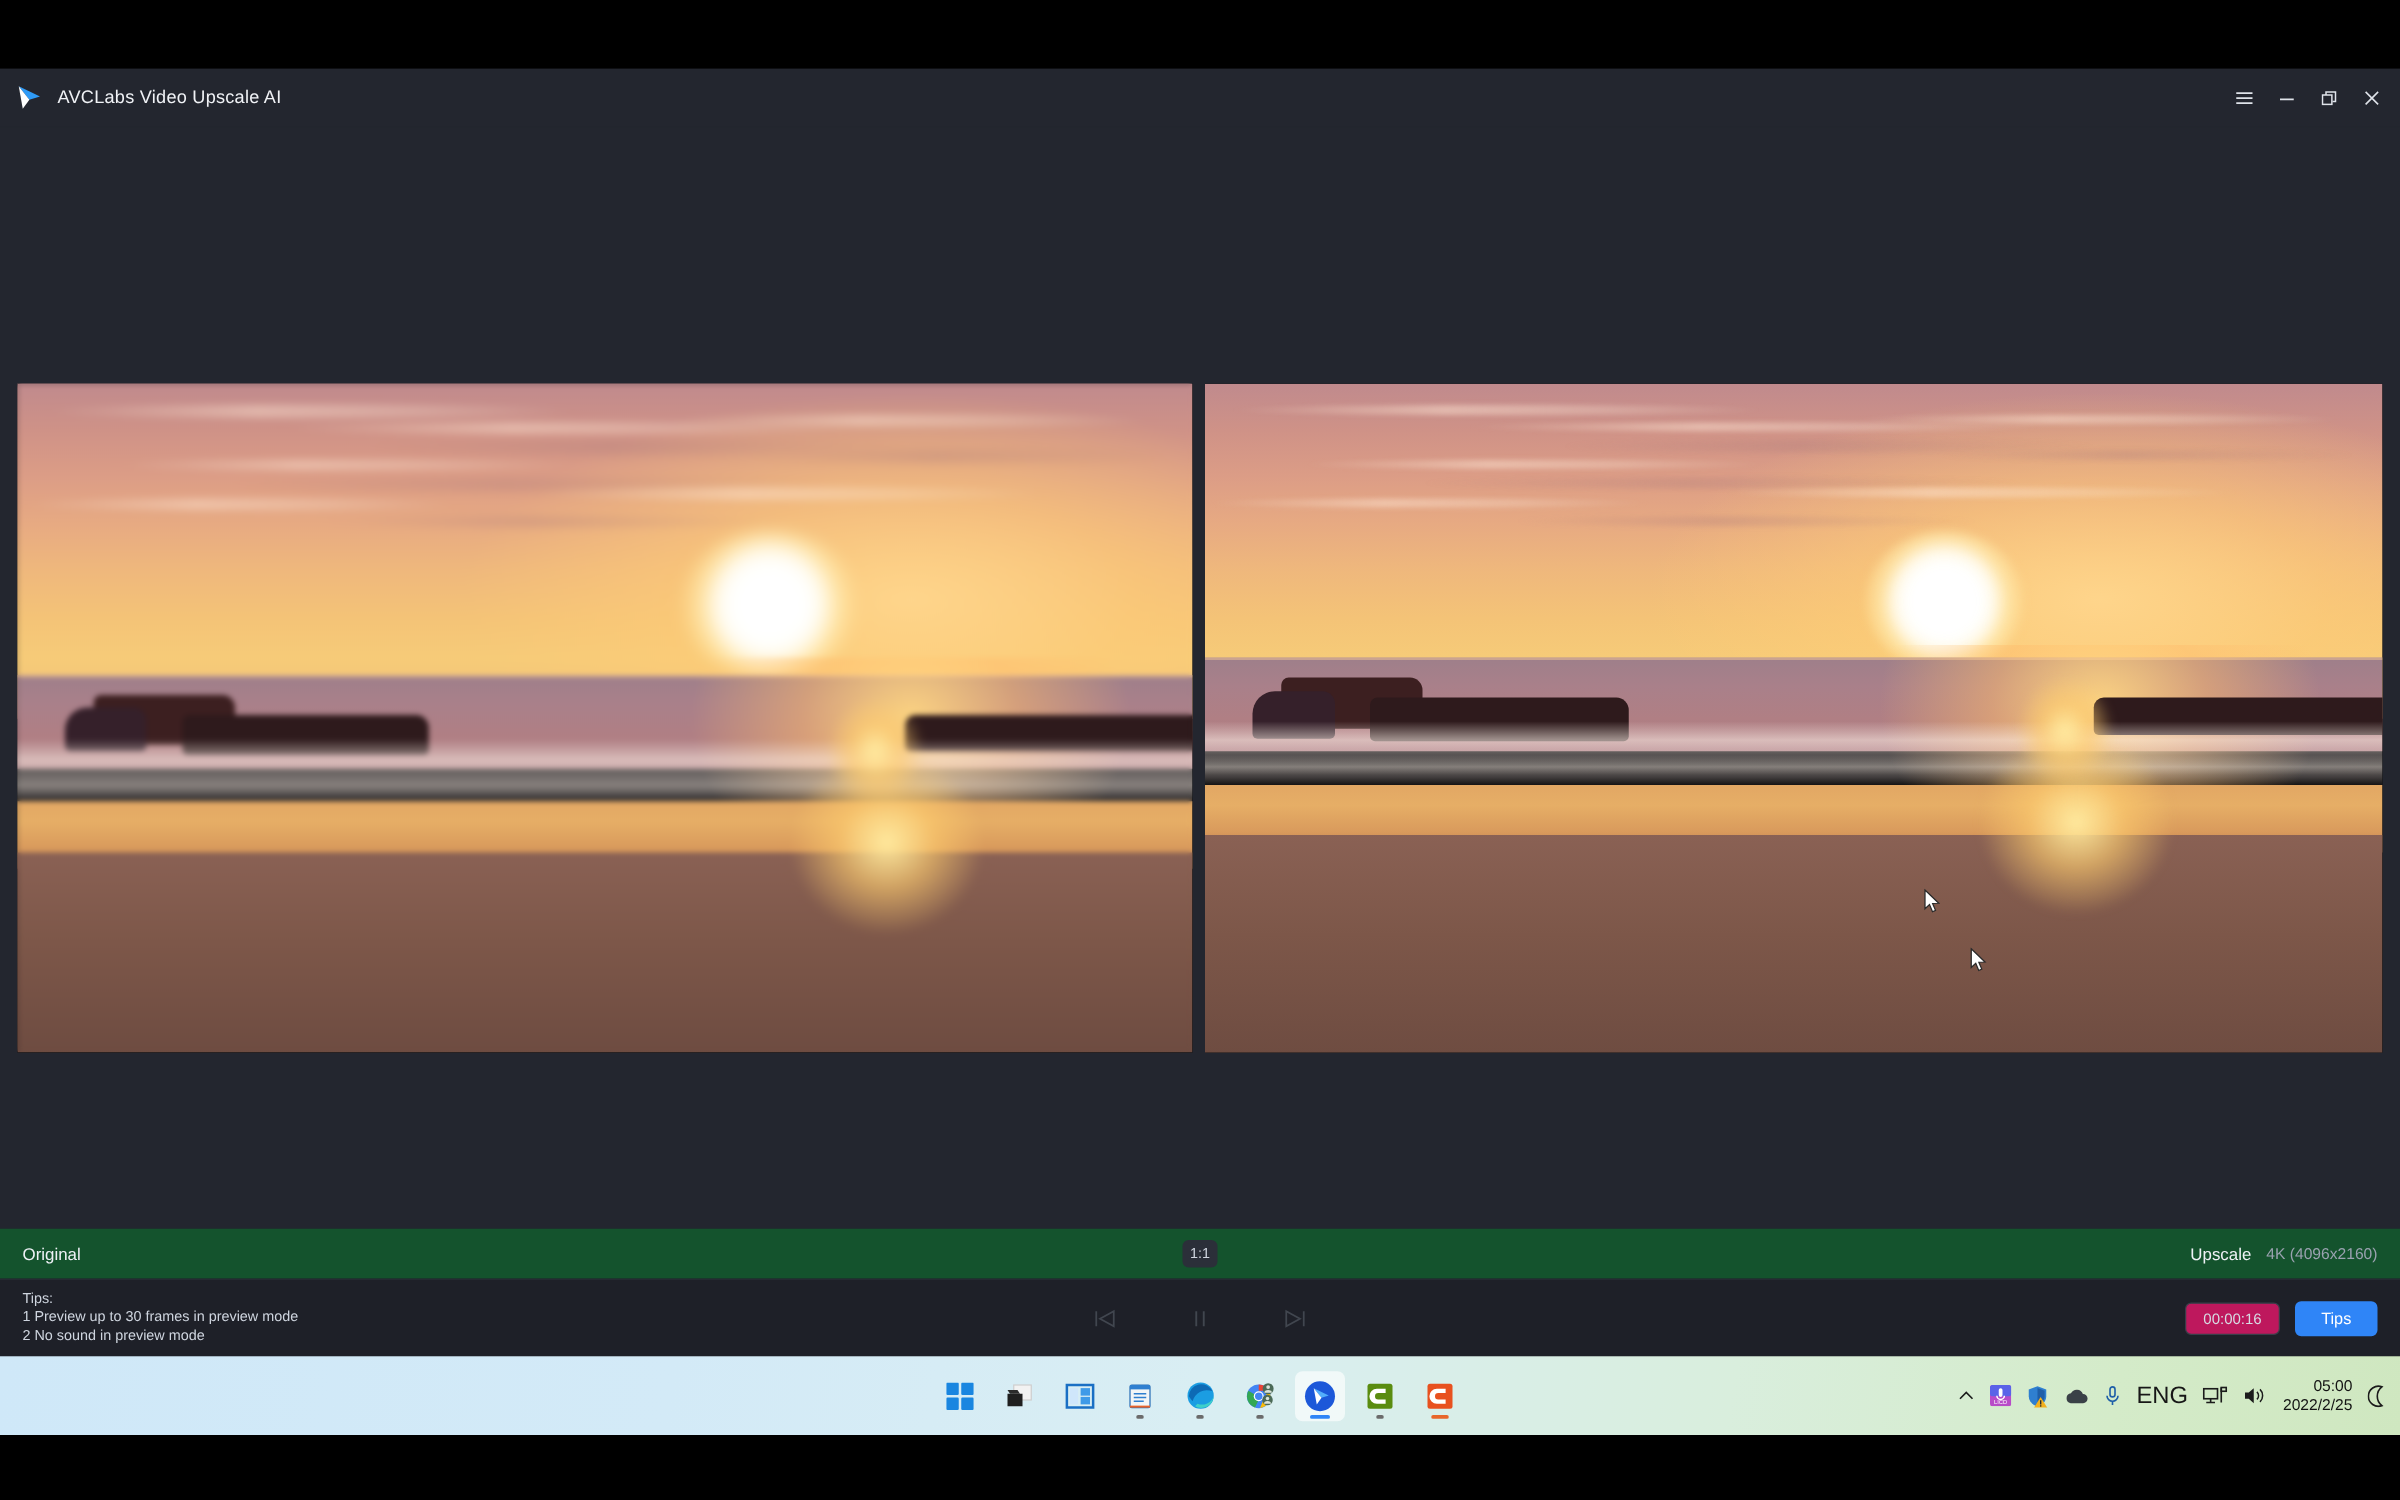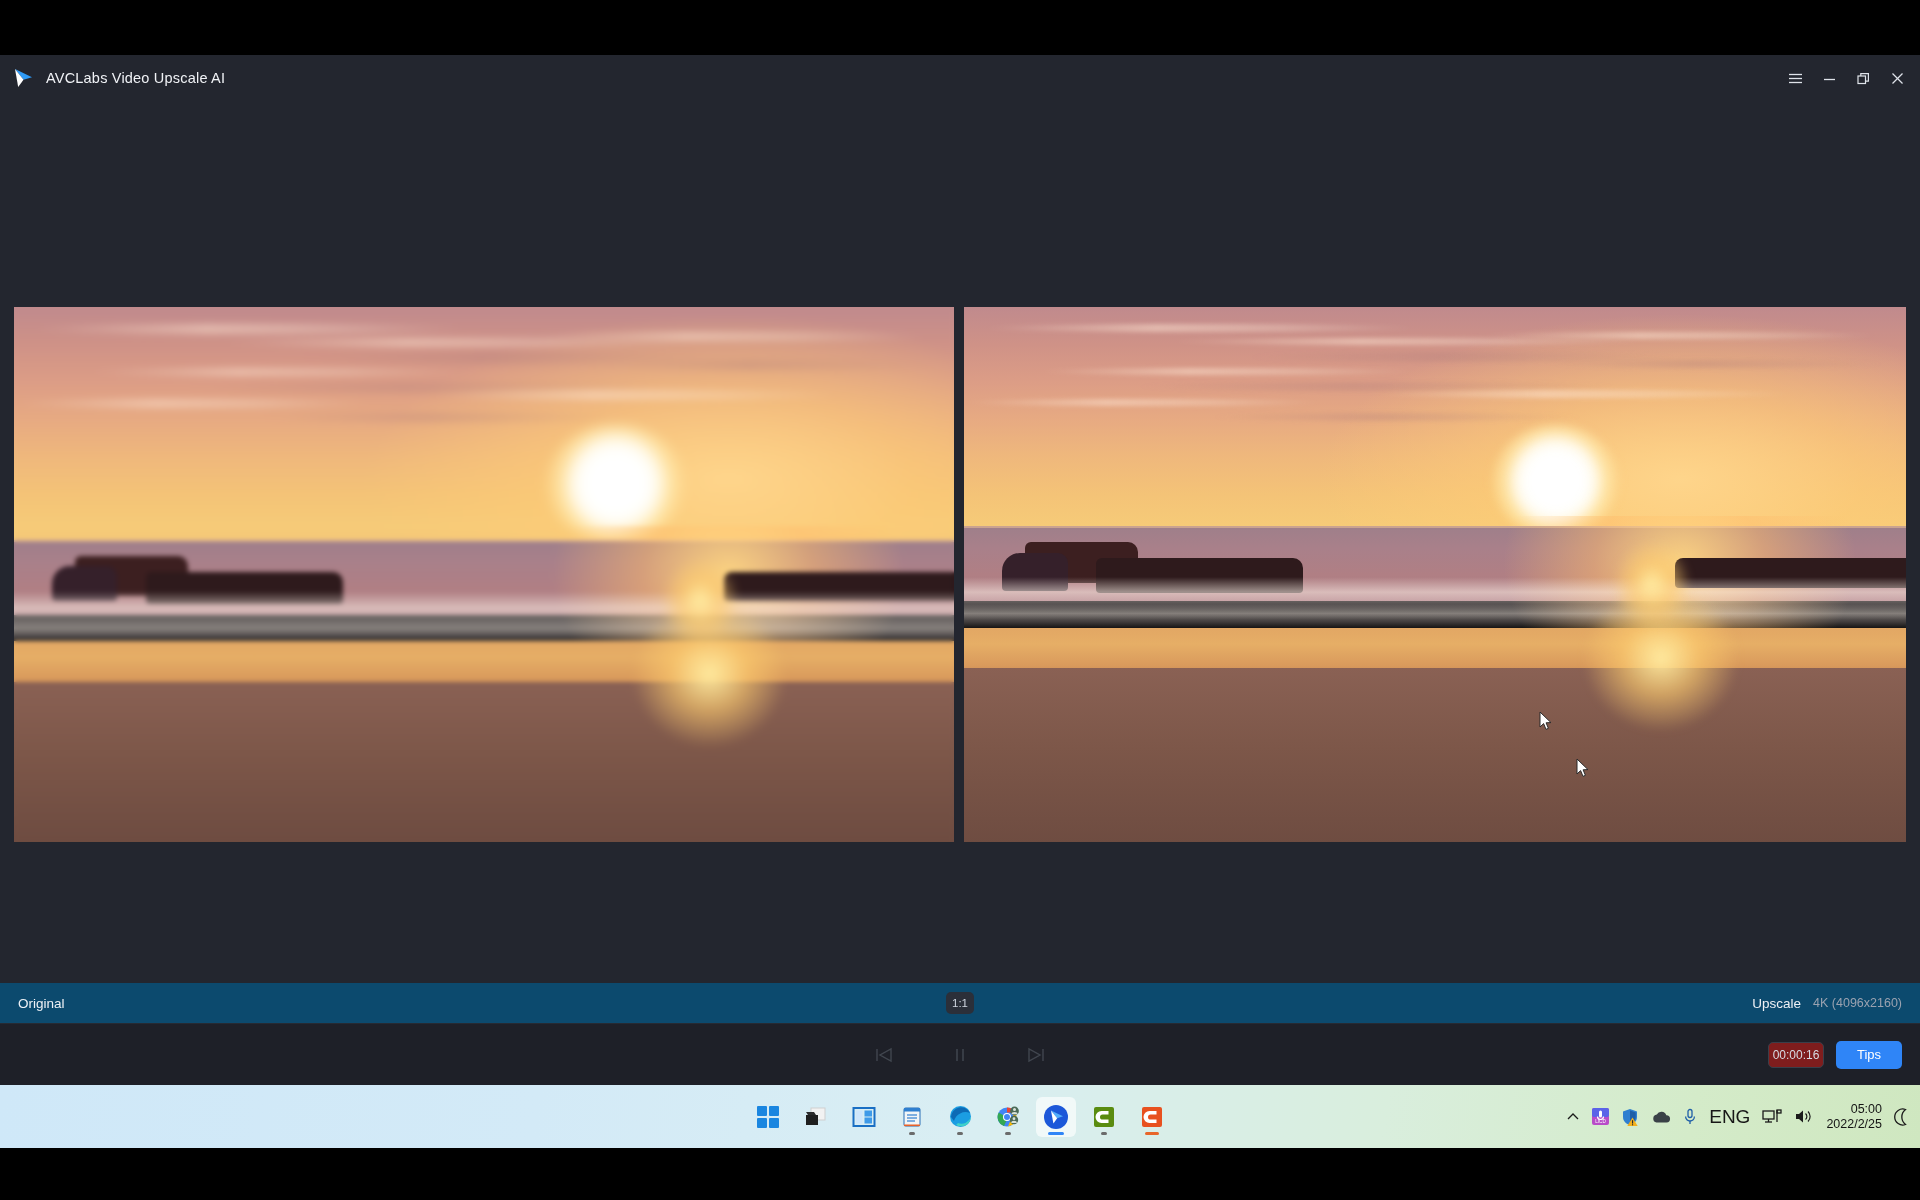--- a/index.html
+++ b/index.html
@@ -115,21 +115,21 @@
   .pane.right .cirrus i{ filter:blur(2px); }
   .pane.right .rock{ filter:blur(0px); }
   .pane.right .sun{ filter:blur(4px); }
 
   .pane-cursor{
     position:absolute; width:14px; height:20px; pointer-events:none;
   }
 
   
   .metabar{
-    height:40px; flex:0 0 40px; position:relative; background:#0c4a6e;
+    height:40px; flex:0 0 40px; position:relative; background:#14532d;
     display:flex; align-items:center; padding:0 18px;
   }
   .meta-left{ color:#eef1f6; font-size:13.5px; }
   .meta-center{
     position:absolute; left:50%; transform:translateX(-50%);
     display:flex; align-items:center; justify-content:center;
   }
   .ratio-btn{
     min-width:26px; height:22px; padding:0 6px; border-radius:5px;
     background:#2b2f39; color:#cfd5df; font-size:11.5px;
@@ -150,22 +150,22 @@
   .tips{ line-height:1.32; }
   .tips .t{ color:#cfd5df; font-size:11.5px; display:block; }
   .transport{
     position:absolute; left:50%; transform:translateX(-50%);
     display:flex; align-items:center; gap:50px;
   }
   .tr-btn{ width:26px; height:26px; display:flex; align-items:center; justify-content:center; color:#41464f; cursor:default; }
   .tr-btn svg{ display:block; }
   .bottom-right{ margin-left:auto; display:flex; align-items:center; gap:12px; }
   .timer{
-    width:56px; height:26px; border:1px solid #3a3f4a; border-radius:5px;
-    background:#7f1d1d; color:#d7dce4; font-size:12px;
+    width:76px; height:26px; border:1px solid #3a3f4a; border-radius:5px;
+    background:#be185d; color:#d7dce4; font-size:12px;
     display:flex; align-items:center; justify-content:center;
   }
   .stop-btn{
     width:66px; height:28px; border-radius:5px; background:#2f85f7; border:0;
     color:#fff; font-size:13px; font-family:inherit; cursor:default;
     display:flex; align-items:center; justify-content:center;
   }
 
   
   .taskbar{
@@ -332,20 +332,25 @@
       <div class="meta-center">
         <div class="ratio-btn">1:1</div>
       </div>
       <div class="meta-right">
         <span class="lbl">Upscale</span>
         <span class="val">4K (4096x2160)</span>
       </div>
     </div>
 
     <div class="bottombar">
+      <div class="tips">
+        <span class="t">Tips:</span>
+        <span class="t">1 Preview up to 30 frames in preview mode</span>
+        <span class="t">2 No sound in preview mode</span>
+      </div>
 
       <div class="transport">
         <div class="tr-btn">
           <svg width="20" height="18" viewBox="0 0 20 18">
               <g fill="none" stroke="#41464f" stroke-width="1.4">
                 <line x1="3" y1="3" x2="3" y2="15"></line>
                 <path d="M17 3 L17 15 L6 9 Z"></path>
               </g>
             </svg>
         </div>

